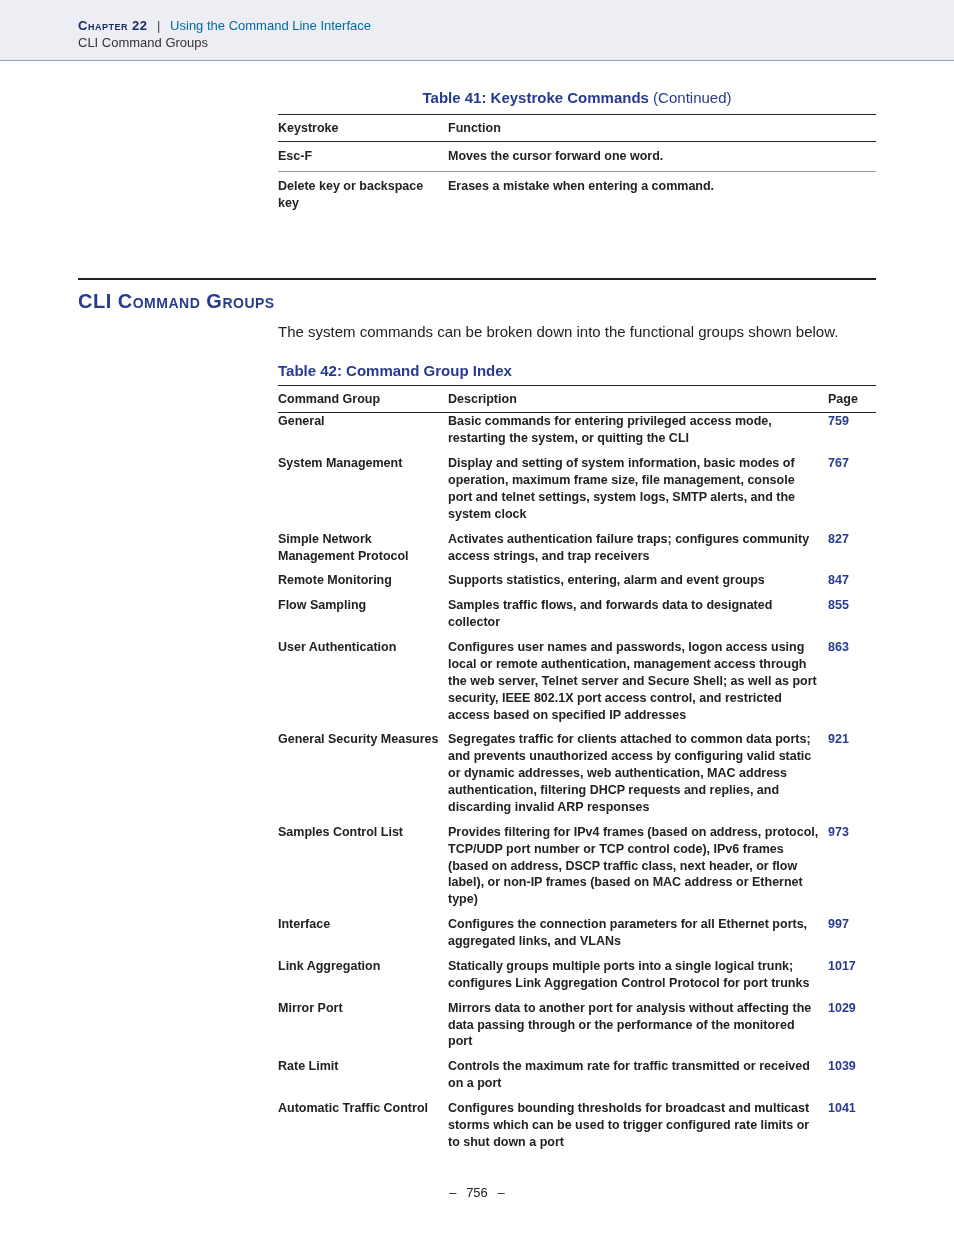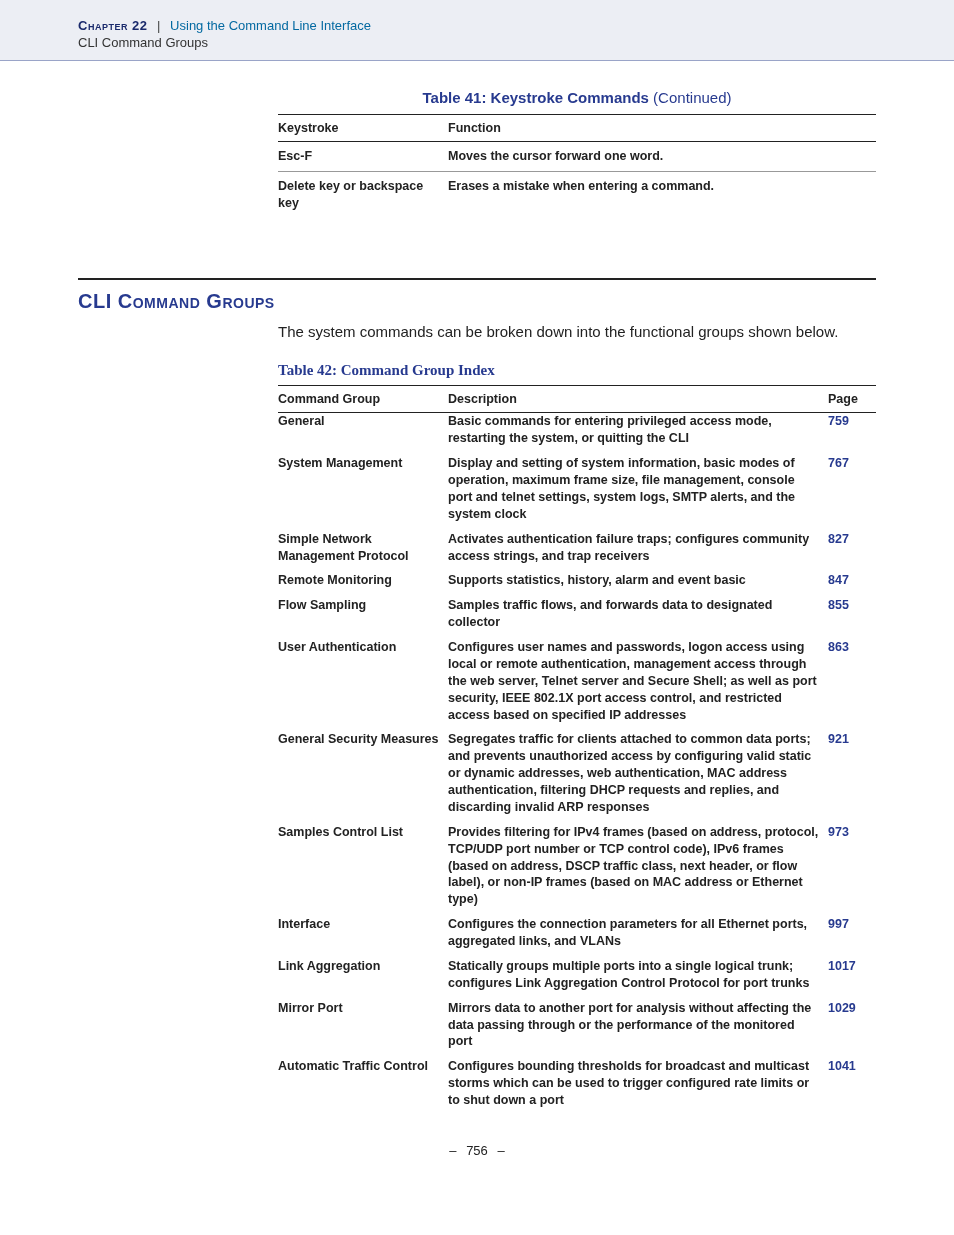--- a/index.html
+++ b/index.html
@@ -41,21 +41,21 @@
     margin-bottom: 8px;
   }
   .section-body {
     margin-left: 200px;
     font-size: 15px;
     color: #222;
     line-height: 1.45;
     margin-bottom: 20px;
   }
   .table42 { margin-left: 200px; }
-  .table42 .table-caption { text-align: left; margin-bottom: 6px; font-family: Liberation Serif, serif; }
+  .table42 .table-caption { text-align: left; margin-bottom: 6px; }
   .table42 table { font-size: 12.5px; }
   .col-group { width: 170px; }
   .col-desc {  }
   .col-page { width: 48px; text-align: left; }
   .page-link { color: #273a8f; }
   .table42 tbody tr td { padding-top: 0; padding-bottom: 8px; margin-left: 36px; }
   .t41 tbody tr td { border-top: 1px solid #999; }
   .t41 tbody tr:first-child td { border-top: 1px solid #222; }
   .t41 { }
   .t42 th:last-child, .t42 td:last-child { text-align: left; }
@@ -125,21 +125,21 @@
             <td class="col-desc">Display and setting of system information, basic modes of operation, maximum frame size, file management, console port and telnet settings, system logs, SMTP alerts, and the system clock</td>
             <td class="col-page"><span class="page-link">767</span></td>
           </tr>
           <tr>
             <td class="col-group">Simple Network Management Protocol</td>
             <td class="col-desc">Activates authentication failure traps; configures community access strings, and trap receivers</td>
             <td class="col-page"><span class="page-link">827</span></td>
           </tr>
           <tr>
             <td class="col-group">Remote Monitoring</td>
-            <td class="col-desc">Supports statistics, history, alarm and event basic</td>
+            <td class="col-desc">Supports statistics, entering, alarm and event groups</td>
             <td class="col-page"><span class="page-link">847</span></td>
           </tr>
           <tr>
             <td class="col-group">Flow Sampling</td>
             <td class="col-desc">Samples traffic flows, and forwards data to designated collector</td>
             <td class="col-page"><span class="page-link">855</span></td>
           </tr>
           <tr>
             <td class="col-group">User Authentication</td>
             <td class="col-desc">Configures user names and passwords, logon access using local or remote authentication, management access through the web server, Telnet server and Secure Shell; as well as port security, IEEE 802.1X port access control, and restricted access based on specified IP addresses</td>
@@ -164,20 +164,25 @@
             <td class="col-group">Link Aggregation</td>
             <td class="col-desc">Statically groups multiple ports into a single logical trunk; configures Link Aggregation Control Protocol for port trunks</td>
             <td class="col-page"><span class="page-link">1017</span></td>
           </tr>
           <tr>
             <td class="col-group">Mirror Port</td>
             <td class="col-desc">Mirrors data to another port for analysis without affecting the data passing through or the performance of the monitored port</td>
             <td class="col-page"><span class="page-link">1029</span></td>
           </tr>
           <tr>
+            <td class="col-group">Rate Limit</td>
+            <td class="col-desc">Controls the maximum rate for traffic transmitted or received on a port</td>
+            <td class="col-page"><span class="page-link">1039</span></td>
+          </tr>
+          <tr>
             <td class="col-group">Automatic Traffic Control</td>
             <td class="col-desc">Configures bounding thresholds for broadcast and multicast storms which can be used to trigger configured rate limits or to shut down a port</td>
             <td class="col-page"><span class="page-link">1041</span></td>
           </tr>
         </tbody>
     </table>
   </div>
 
   <div class="footer">
     <span class="dash">–</span>

